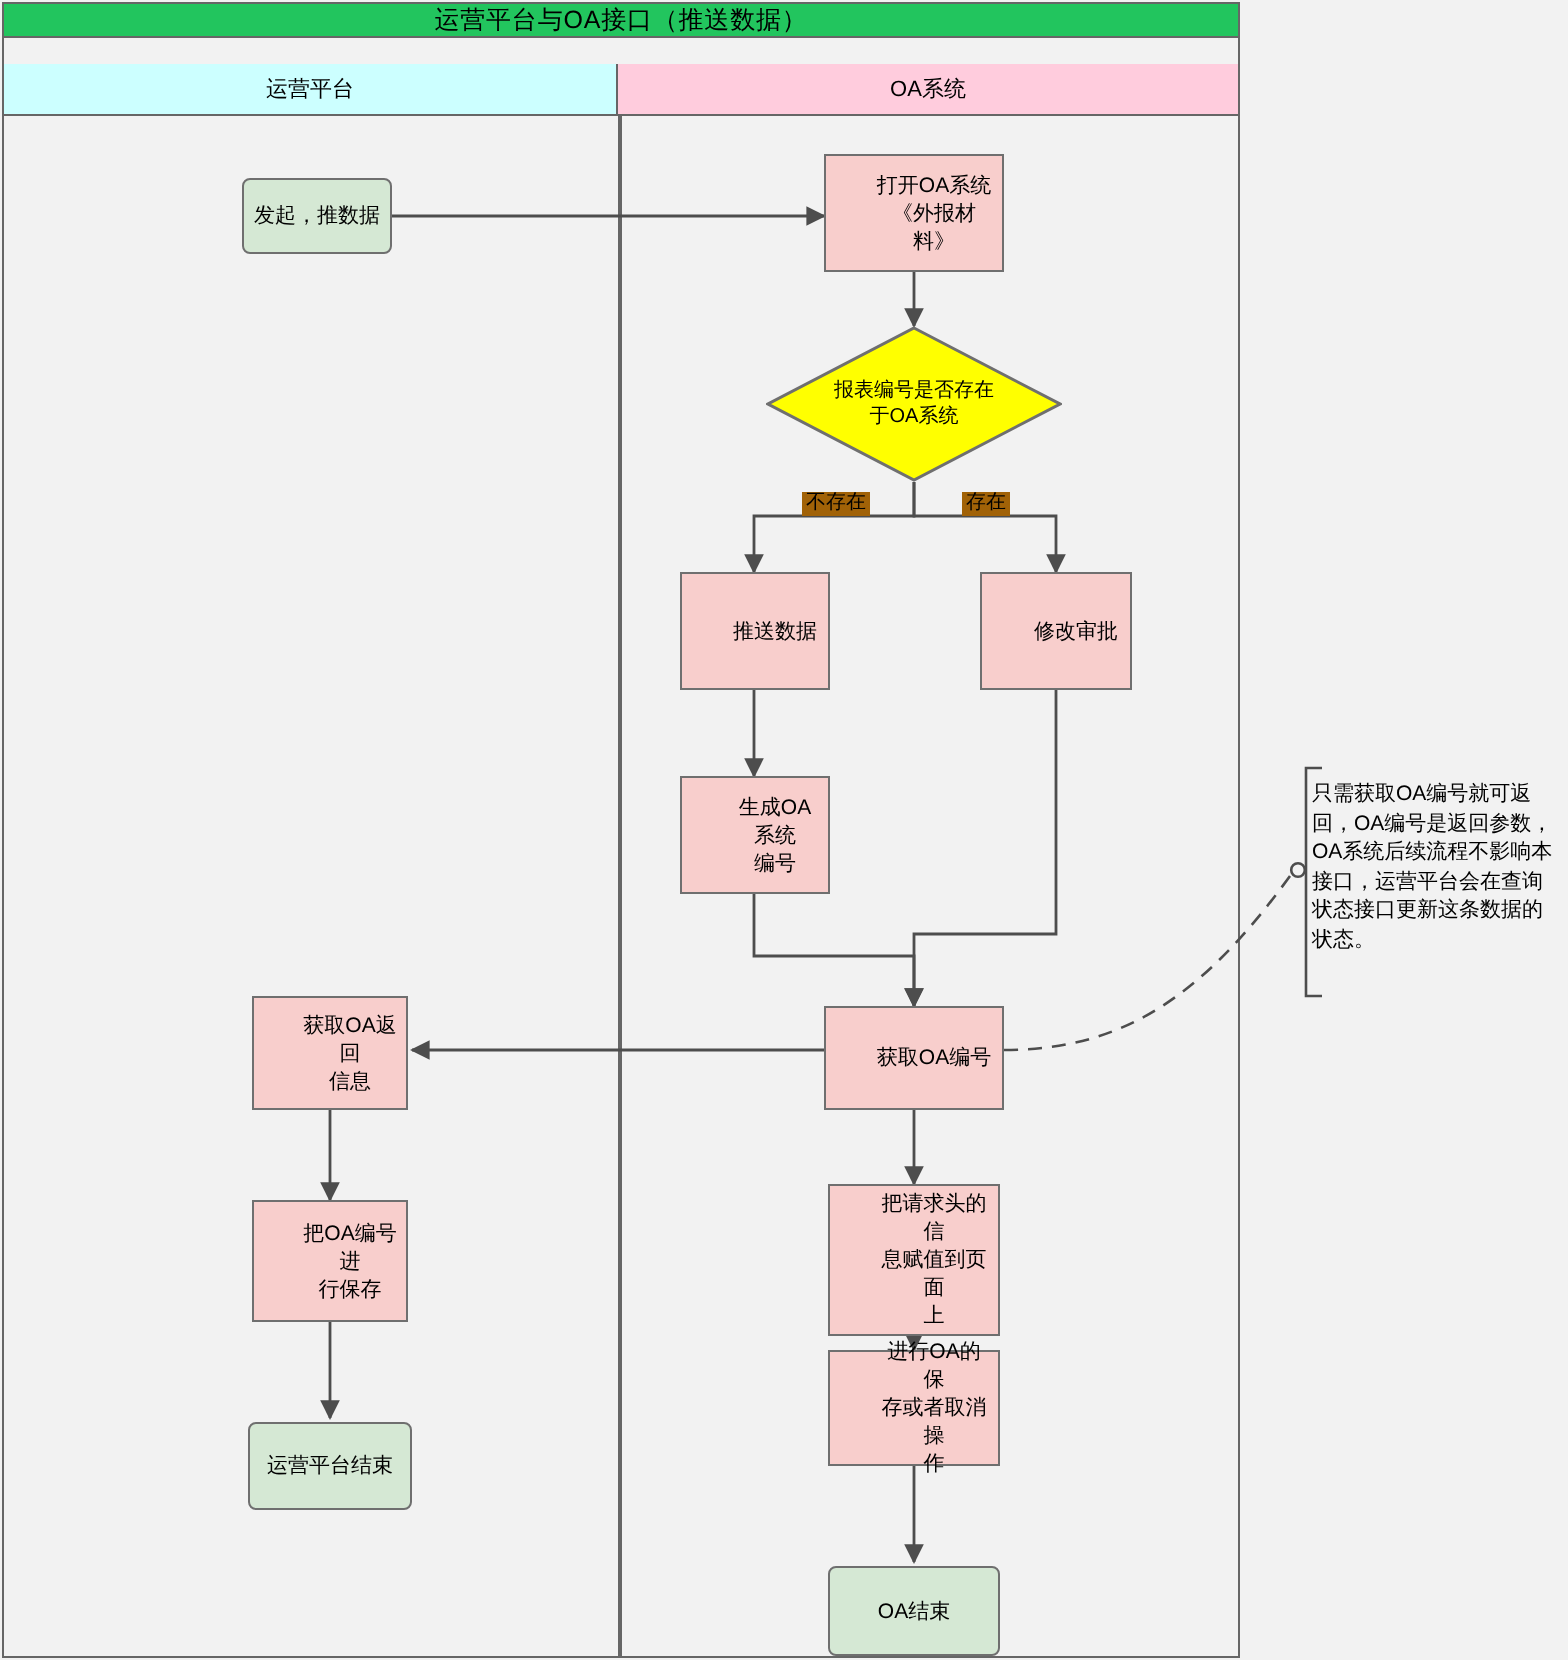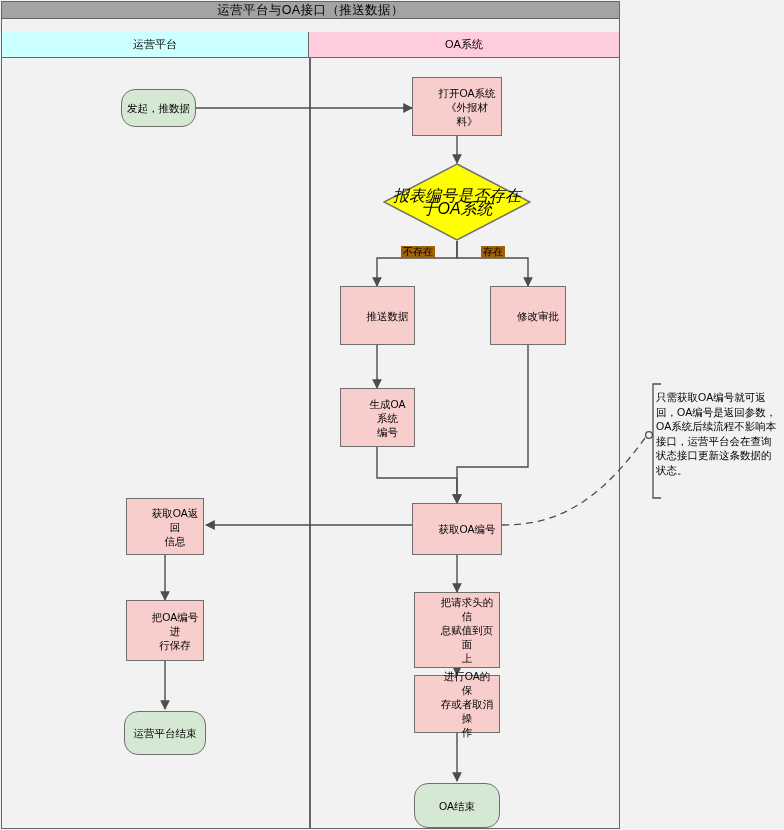--- a/index.html
+++ b/index.html
@@ -27,21 +27,21 @@
     border: 1.5px solid #666666;
     background: #f2f2f2;
   }
   #pool-title {
     position: absolute;
     left: 0;
     top: 0;
     width: 100%;
     height: 17px;
     box-sizing: border-box;
-    background: #a3a3a3;
+    background: #22c55e;
     border-bottom: 1.5px solid #666666;
     display: flex;
     align-items: center;
     justify-content: center;
     font-size: 12.5px;
     letter-spacing: .4px;
   }
   .lane-header {
     position: absolute;
     top: 30px;
@@ -87,38 +87,37 @@
     white-space: pre-line;
   }
   .node.process {
     background: #f8cecc;
     border: 1.5px solid #6f6f6f;
     padding-left: 24px;
   }
   .node.terminator {
     background: #d5e8d4;
     border: 1.5px solid #6f6f6f;
-    border-radius: 14px;
+    border-radius: 4px;
   }
   .node.decision {
     background: transparent;
     border: none;
   }
   .diamond-svg {
     position: absolute;
     left: 0;
     top: 0;
   }
   .diamond-label {
     position: relative;
     z-index: 2;
-    font-size: 16px;
+    font-size: 10px;
     line-height: 13px;
     white-space: pre-line;
-    font-style: italic;
   }
 
   
   #edges {
     position: absolute;
     left: 0;
     top: 0;
     width: 784px;
     height: 830px;
     pointer-events: none;

